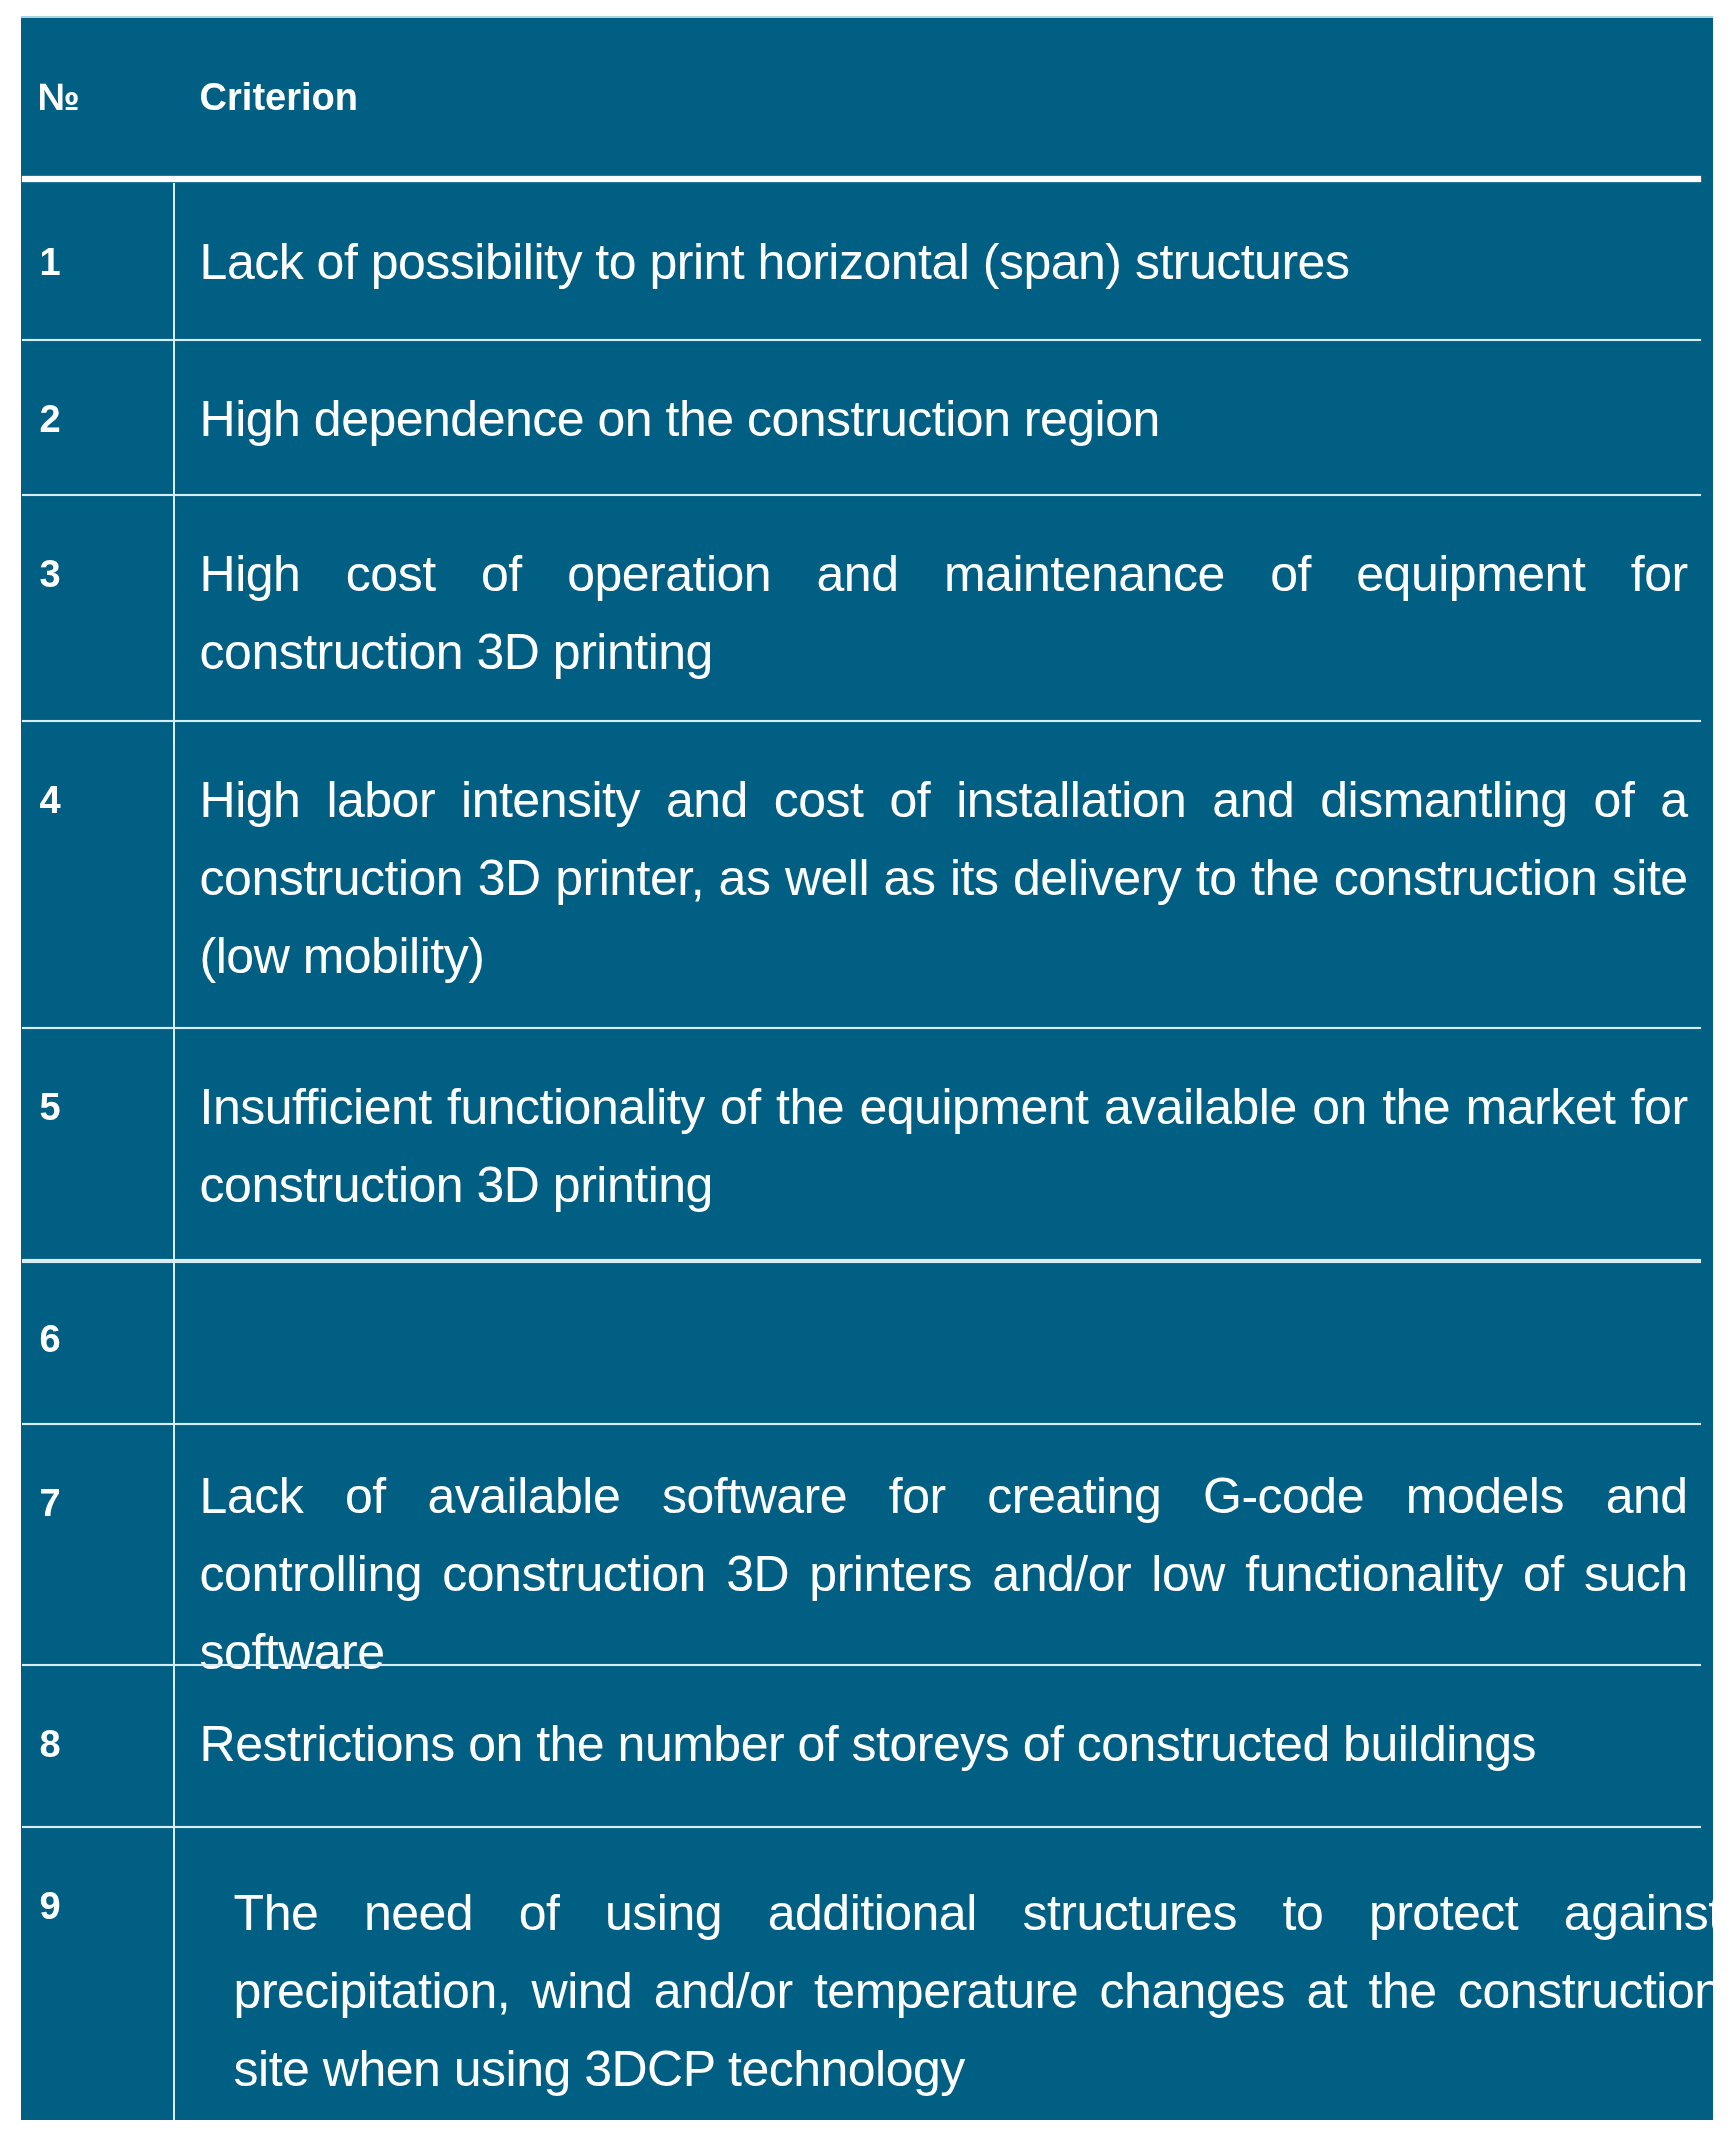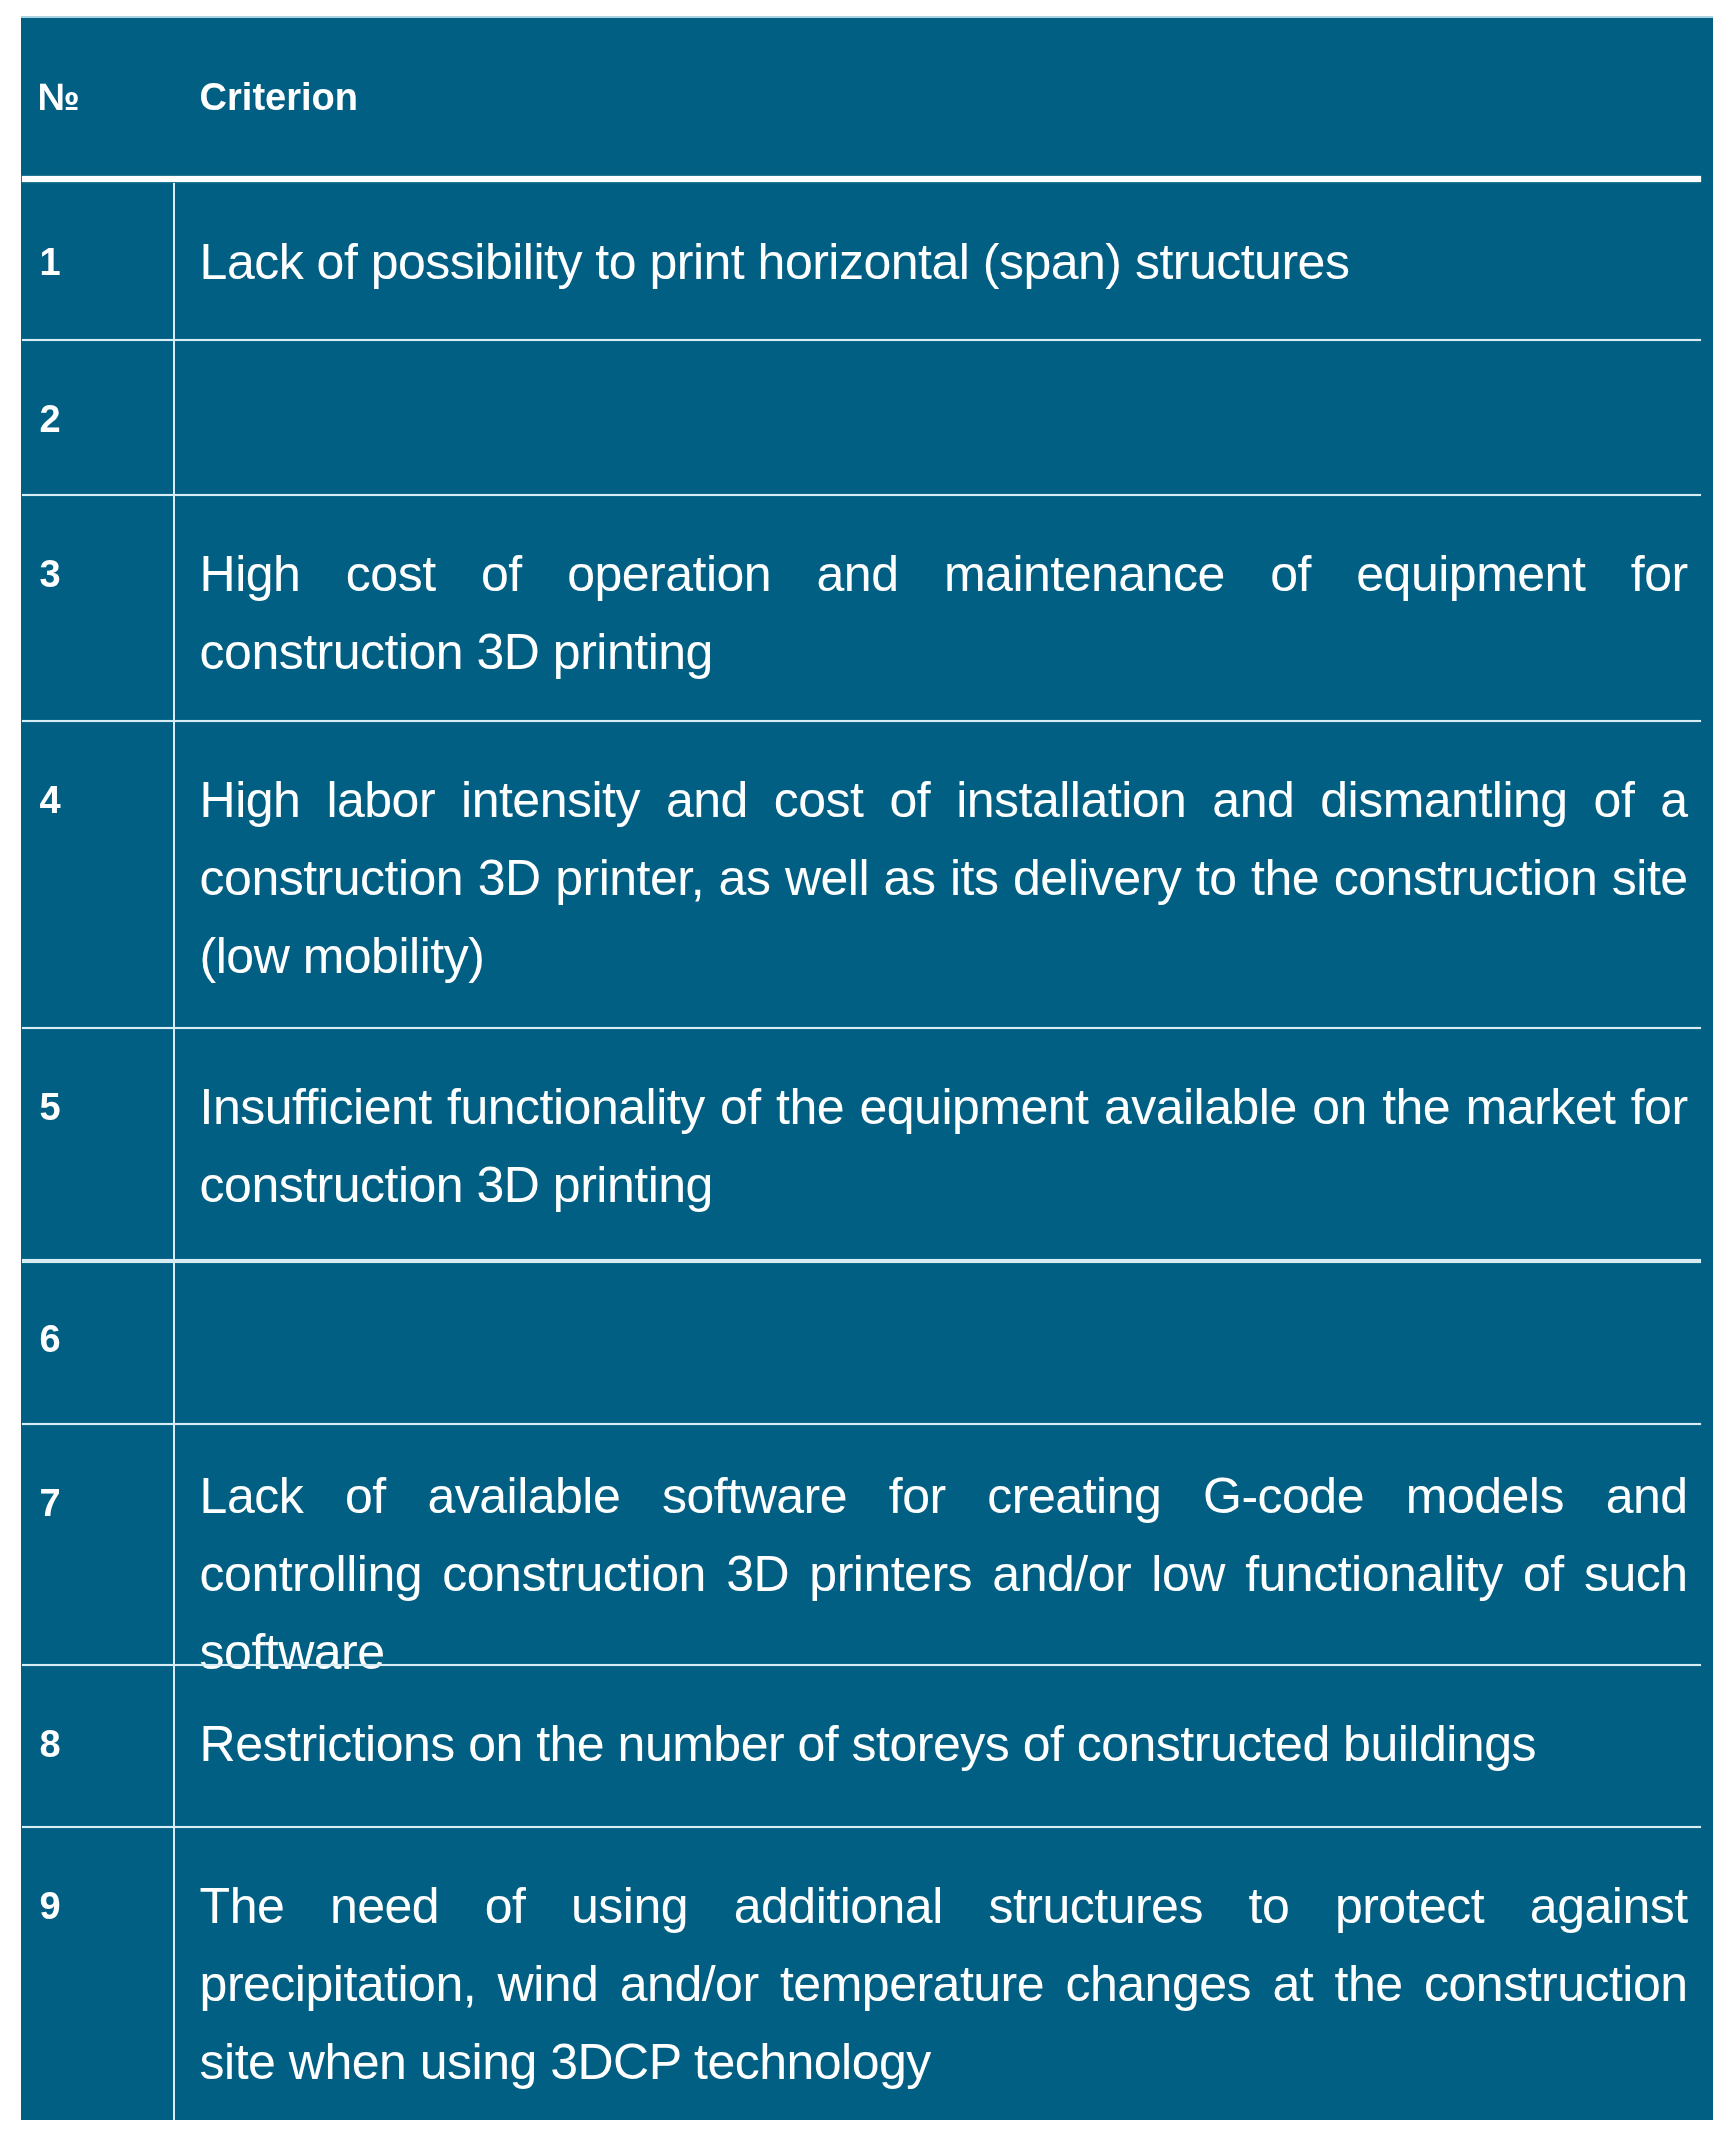--- a/index.html
+++ b/index.html
@@ -55,20 +55,21 @@
   <div class="vdivider"></div>
 
   <div class="row" style="top:165px;height:157px;">
     <div class="cnum" style="top:40px;">1</div>
     <div class="ctext" style="top:40px;">Lack of possibility to print horizontal (span) structures</div>
   </div>
 
   <div class="row" style="top:323px;height:156px;">
     <div class="rline"></div>
     <div class="cnum" style="top:39px;">2</div>
+    <div class="ctext" style="top:39px;">High dependence on the construction region</div>
   </div>
 
   <div class="row" style="top:478px;height:225px;">
     <div class="rline"></div>
     <div class="cnum" style="top:39px;">3</div>
     <div class="ctext" style="top:39px;">High cost of operation and maintenance of equipment for construction 3D printing</div>
   </div>
 
   <div class="row" style="top:704px;height:307px;">
     <div class="rline"></div>
@@ -95,16 +96,16 @@
 
   <div class="row" style="top:1648px;height:162px;">
     <div class="rline"></div>
     <div class="cnum" style="top:39px;">8</div>
     <div class="ctext" style="top:39px;">Restrictions on the number of storeys of constructed buildings</div>
   </div>
 
   <div class="row" style="top:1810px;height:292px;">
     <div class="rline"></div>
     <div class="cnum" style="top:39px;">9</div>
-    <div class="ctext" style="top:39px;">The need of using additional structures to protect against precipitation, wind and/or temperature changes at the construction site when using 3DCP technology</div>
+    <div class="ctext" style="top:46px;margin-left:34px;">The need of using additional structures to protect against precipitation, wind and/or temperature changes at the construction site when using 3DCP technology</div>
   </div>
 </div>
 
 
 </body></html>

